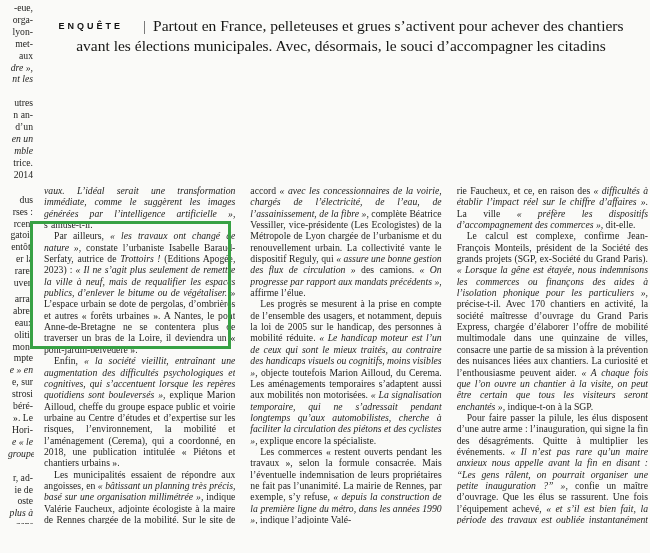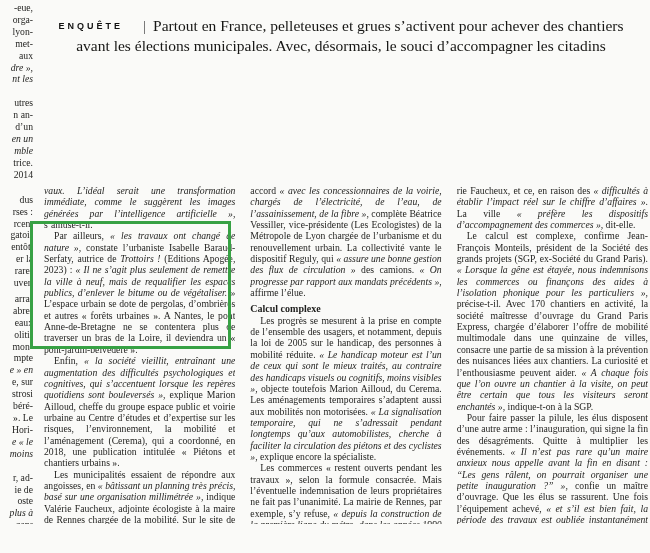--- a/index.html
+++ b/index.html
@@ -78,21 +78,21 @@
       <div class="frag">oliti-</div>
       <div class="frag">mon-</div>
       <div class="frag">mpte</div>
       <div class="frag it">e » en</div>
       <div class="frag">e, sur</div>
       <div class="frag">strosi</div>
       <div class="frag">béré-</div>
       <div class="frag">». Le</div>
       <div class="frag">Hori-</div>
       <div class="frag it">e « le</div>
-      <div class="frag it">moins</div>
+      <div class="frag it">groupe</div>
       <div style="height: 12px;"></div>
       <div class="frag">r, ad-</div>
       <div class="frag">ie de</div>
       <div class="frag">oste</div>
       <div class="frag it">plus à</div>
       <div class="frag it">gens</div>
       <div class="frag it">laces</div>
       <div class="frag it">même</div>
     </div>
 
@@ -102,21 +102,20 @@
 
   <div class="cols">
     <div class="col">
         <p class="noind"><span class="it">vaux. L’idéal serait une transformation immédiate, comme le suggèrent les images générées par l’intelligence artificielle »</span><span>, s’amuse-t-il.</span></p>
         <p><span>Par ailleurs, </span><span class="it">« les travaux ont changé de nature »</span><span>, constate l’urbaniste Isabelle Baraud-Serfaty, autrice de </span><span class="it">Trottoirs !</span><span> (Editions Apogée, 2023) : </span><span class="it">« Il ne s’agit plus seulement de remettre la ville à neuf, mais de requalifier les espaces publics, d’enlever le bitume ou de végétaliser. »</span><span> L’espace urbain se dote de pergolas, d’ombrières et autres « forêts urbaines ». A Nantes, le pont Anne-de-Bretagne ne se contentera plus de traverser un bras de la Loire, il deviendra un « pont-jardin-belvédère ».</span></p>
         <p><span>Enfin, </span><span class="it">« la société vieillit, entraînant une augmentation des difficultés psychologiques et cognitives, qui s’accentuent lorsque les repères quotidiens sont bouleversés »</span><span>, explique Marion Ailloud, cheffe du groupe espace public et voirie urbaine au Centre d’études et d’expertise sur les risques, l’environnement, la mobilité et l’aménagement (Cerema), qui a coordonné, en 2018, une publication intitulée « Piétons et chantiers urbains ».</span></p>
         <p><span>Les municipalités essaient de répondre aux angoisses, en </span><span class="it">« bâtissant un planning très précis, basé sur une organisation millimétrée »</span><span>, indique Valérie Faucheux, adjointe écologiste à la maire de Rennes chargée de la mobilité. Sur le site de Rennes Métropole, un plan interactif liste les travaux en cours, en temps réel. La préparation des chantiers se veut minutieuse, en</span></p>
       </div>
     <div class="col">
         <p class="noind"><span>accord </span><span class="it">« avec les concessionnaires de la voirie, chargés de l’électricité, de l’eau, de l’assainissement, de la fibre »</span><span>, complète Béatrice Vessiller, vice-présidente (Les Ecologistes) de la Métropole de Lyon chargée de l’urbanisme et du renouvellement urbain. La collectivité vante le dispositif Reguly, qui </span><span class="it">« assure une bonne gestion des flux de circulation »</span><span> des camions. </span><span class="it">« On progresse par rapport aux mandats précédents »</span><span>, affirme l’élue.</span></p>
-        <h3>Calcul complexe</h3>
         <p><span>Les progrès se mesurent à la prise en compte de l’ensemble des usagers, et notamment, depuis la loi de 2005 sur le handicap, des personnes à mobilité réduite. </span><span class="it">« Le handicap moteur est l’un de ceux qui sont le mieux traités, au contraire des handicaps visuels ou cognitifs, moins visibles »</span><span>, objecte toutefois Marion Ailloud, du Cerema. Les aménagements temporaires s’adaptent aussi aux mobilités non motorisées. </span><span class="it">« La signalisation temporaire, qui ne s’adressait pendant longtemps qu’aux automobilistes, cherche à faciliter la circulation des piétons et des cyclistes »</span><span>, explique encore la spécialiste.</span></p>
         <p><span>Les commerces « restent ouverts pendant les travaux », selon la formule consacrée. Mais l’éventuelle indemnisation de leurs propriétaires ne fait pas l’unanimité. La mairie de Rennes, par exemple, s’y refuse, </span><span class="it">« depuis la construction de la première ligne du métro, dans les années 1990 »</span><span>, indique l’adjointe Valé-</span></p>
       </div>
     <div class="col">
         <p class="noind"><span>rie Faucheux, et ce, en raison des </span><span class="it">« difficultés à établir l’impact réel sur le chiffre d’affaires »</span><span>. La ville </span><span class="it">« préfère les dispositifs d’accompagnement des commerces »</span><span>, dit-elle.</span></p>
         <p><span>Le calcul est complexe, confirme Jean-François Monteils, président de la Société des grands projets (SGP, ex-Société du Grand Paris). </span><span class="it">« Lorsque la gêne est étayée, nous indemnisons les commerces ou finançons des aides à l’isolation phonique pour les particuliers »</span><span>, précise-t-il. Avec 170 chantiers en activité, la société maîtresse d’ouvrage du Grand Paris Express, chargée d’élaborer l’offre de mobilité multimodale dans une quinzaine de villes, consacre une partie de sa mission à la prévention des nuisances liées aux chantiers. La curiosité et l’enthousiasme peuvent aider. </span><span class="it">« A chaque fois que l’on ouvre un chantier à la visite, on peut être certain que tous les visiteurs seront enchantés »</span><span>, indique-t-on à la SGP.</span></p>
         <p><span>Pour faire passer la pilule, les élus disposent d’une autre arme : l’inauguration, qui signe la fin des désagréments. Quitte à multiplier les événements. </span><span class="it">« Il n’est pas rare qu’un maire anxieux nous appelle avant la fin en disant : “Les gens râlent, on pourrait organiser une petite inauguration ?” »</span><span>, confie un maître d’ouvrage. Que les élus se rassurent. Une fois l’équipement achevé, </span><span class="it">« et s’il est bien fait, la période des travaux est oubliée instantanément »</span><span>, affirme Jacques Baudrier, à Paris. ■</span></p>
         <div class="byline">OLIVIER RAZEMON</div>
       </div>
   </div>

